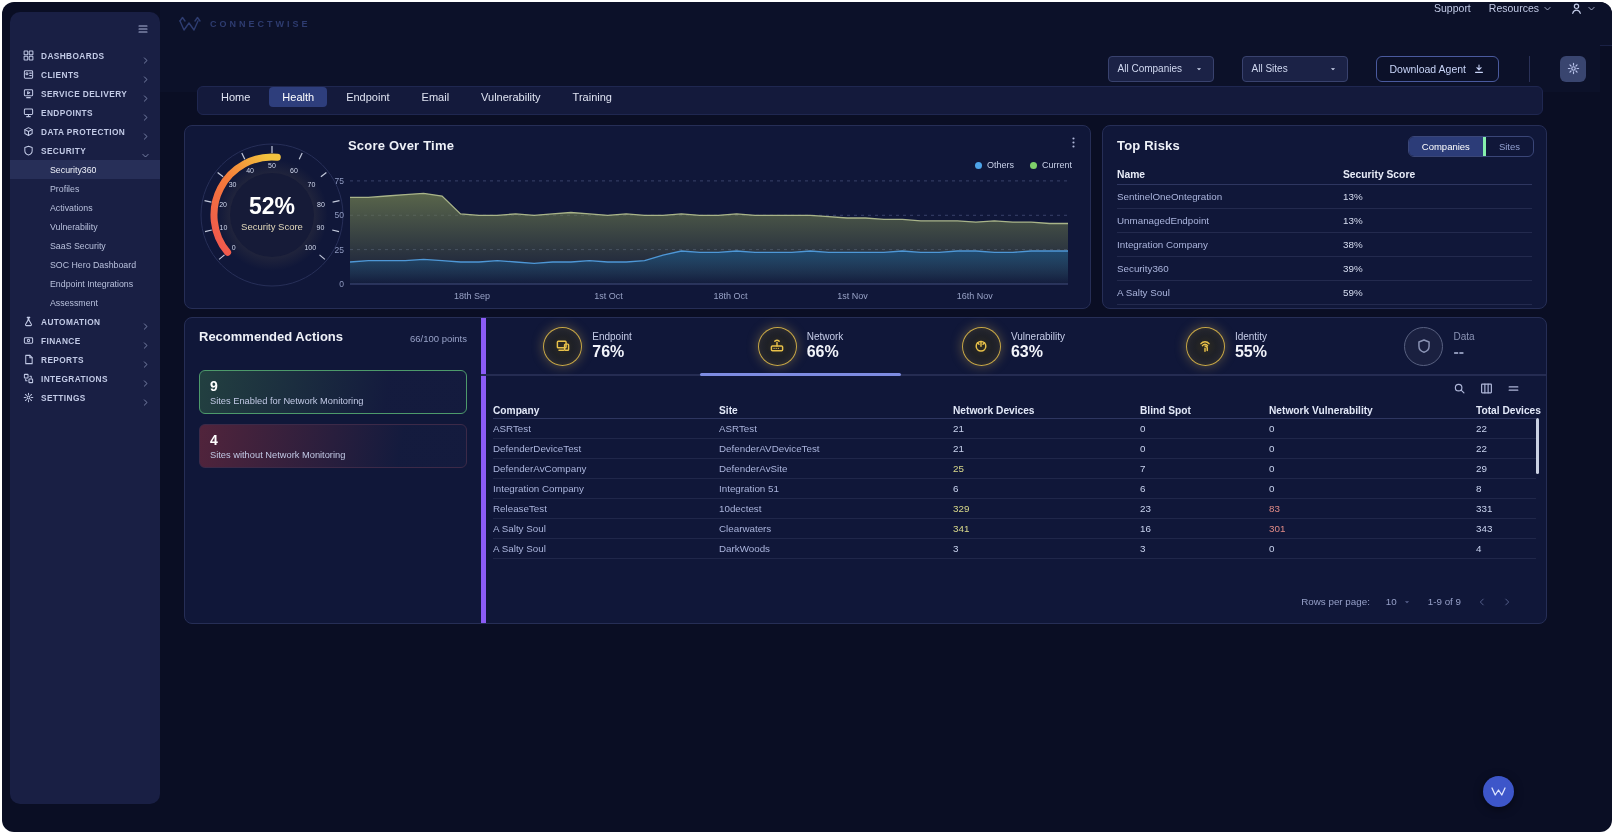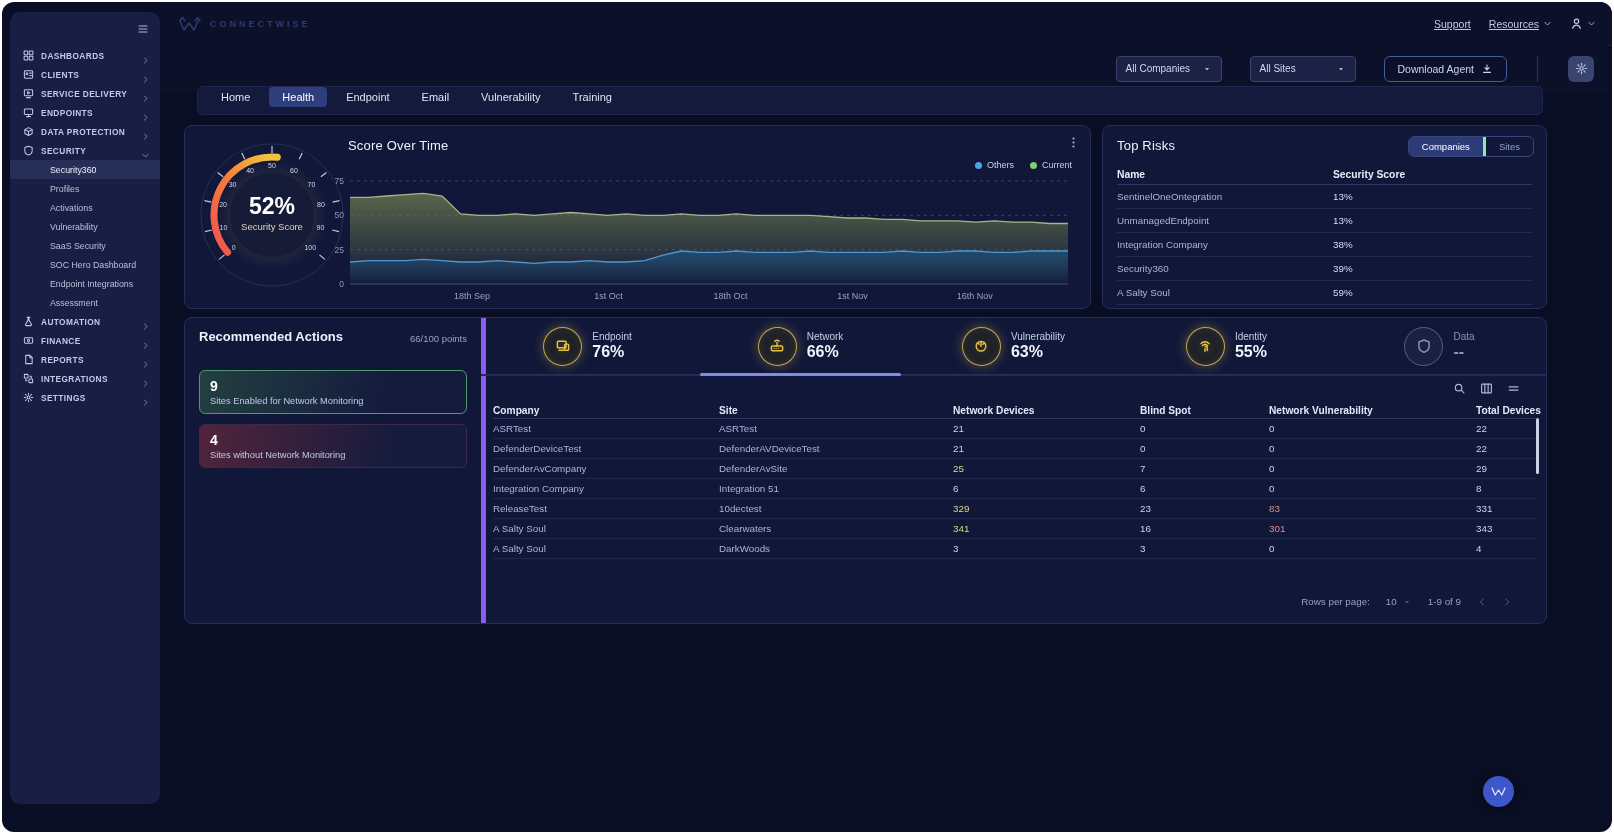--- a/index.html
+++ b/index.html
@@ -4,25 +4,25 @@
 <style>
   html,body{margin:0;padding:0;width:1614px;height:834px;background:#fff;overflow:hidden;
     font-family:"Liberation Sans", sans-serif;}
   .screen{position:absolute;left:2px;top:2px;width:1610px;height:830px;background:#0a0e24;
     border-radius:12px;overflow:hidden;}
   
   .topbar{position:absolute;left:158px;top:0;right:0;height:43px;background:#0c1129;
     border-bottom:1px solid #1a2145;display:flex;align-items:center;}
   .brand{display:flex;align-items:center;gap:8px;margin-left:18px;color:#2e3c70;}
   .brand-word{font-size:9px;font-weight:bold;letter-spacing:3px;color:#2e3c70;}
-  .top-right{position:absolute;right:16px;top:0;height:100%;display:flex;align-items:center;gap:18px;
-    color:#c2cae6;font-size:10.5px;text-decoration:underline;}
+  .top-right{position:absolute;right:16px;top:0;height:100%;display:flex;align-items:flex-start;gap:18px;
+    color:#c2cae6;font-size:10.5px;}
   .top-link{display:flex;align-items:center;gap:4px;cursor:default;}
   
-  .filterbar{position:absolute;left:158px;right:4px;top:43px;height:47px;background:#0c1129;
+  .filterbar{position:absolute;left:158px;right:12px;top:43px;height:47px;background:#0c1129;
     display:flex;justify-content:flex-end;align-items:center;gap:28px;padding-right:14px;box-sizing:border-box;}
   .select{width:106px;height:26px;background:#1b2246;border:1px solid #39426e;border-radius:4px;
     display:flex;align-items:center;justify-content:space-between;padding:0 9px;box-sizing:border-box;
     color:#d0d8f0;font-size:10px;}
   .btn-outline{height:26px;border:1px solid #4a5a9e;border-radius:6px;color:#c8d4f8;font-size:10.5px;
     display:flex;align-items:center;gap:7px;padding:0 13px;background:transparent;}
   .vdiv{width:1px;height:26px;background:#2a3158;margin:0 2px;}
   .btn-square{width:26px;height:26px;border-radius:6px;background:#39456f;color:#b8c2ea;
     display:flex;align-items:center;justify-content:center;}
   
@@ -39,37 +39,37 @@
   
   .tabstrip{position:absolute;left:195px;top:84px;right:69px;height:29px;background:#141a3c;
     border:1px solid #1f2750;border-radius:6px;display:flex;align-items:flex-start;padding:0 10px;gap:6px;box-sizing:border-box;}
   .tab{padding:4px 13px;font-size:11px;color:#dfe3f2;border-radius:4px;}
   .tab.active{background:#2e3e7c;color:#fff;}
   
   .card{position:absolute;background:#101739;border:1px solid #262e56;border-radius:8px;box-sizing:border-box;}
   .score-card{left:182px;top:123px;width:907px;height:184px;}
   .risks-card{left:1100px;top:123px;width:445px;height:184px;}
   .bottom-card{left:182px;top:315px;width:1363px;height:307px;}
-  .card-title{position:absolute;font-size:13px;color:#eef1f8;font-weight:normal;letter-spacing:.2px;}
+  .card-title{position:absolute;font-size:13px;color:#eef1f8;font-weight:bold;letter-spacing:.2px;}
   
   #gauge-mount{position:absolute;left:12px;top:14px;width:150px;height:150px;}
   #chart-mount{position:absolute;left:145px;top:42px;width:748px;height:140px;}
   .legend{position:absolute;right:18px;top:34px;display:flex;gap:16px;align-items:center;}
   .leg{display:flex;align-items:center;gap:5px;font-size:9px;color:#c8d0e8;}
   .leg-dot{width:7px;height:7px;border-radius:50%;}
   .icon-btn{color:#aeb6d8;display:inline-flex;}
   .kebab-pos{position:absolute;right:10px;top:10px;}
   
   .toggle{position:absolute;right:12px;top:10px;display:flex;border:1px solid #3a4678;border-radius:6px;overflow:hidden;}
   .tg{padding:4px 13px;font-size:9.5px;color:#92a0d0;}
   .tg.active{background:#2c3c78;color:#fff;}
   .tg + .tg{border-left:3px solid #86efac;}
   .risk-table{position:absolute;left:14px;right:14px;top:38px;}
   .risk-row{display:grid;grid-template-columns:216px 1fr;align-items:center;height:23px;
-    border-bottom:1px solid #232a4e;font-size:9.8px;color:#aab4dc;}
+    border-bottom:1px solid #232a4e;font-size:9.8px;color:#aab4dc;gap:10px;}
   .risk-row.head{height:20px;font-size:10.3px;font-weight:bold;color:#e8ecf8;border-bottom:1px solid #2e3660;}
   .risk-score{color:#d8dff2;}
   
   .rec-panel{position:absolute;left:0;top:0;width:296px;height:100%;border-right:5px solid #8b5cf6;}
   .rec-title{position:absolute;left:14px;top:11px;font-size:13px;color:#eef1f8;font-weight:bold;}
   .rec-points{position:absolute;right:14px;top:15px;font-size:9.5px;color:#98a2c8;}
   .rec-cards{position:absolute;left:14px;right:14px;top:52px;display:flex;flex-direction:column;gap:10px;}
   .act-card{border-radius:6px;padding:7px 10px;}
   .act-card.positive{border:1px solid #4d9a6b;background:linear-gradient(100deg, rgba(46,94,66,.55), rgba(19,26,60,.15) 70%), #141b3e;}
   .act-card.negative{border:1px solid #3c2a48;background:linear-gradient(100deg, rgba(122,42,58,.6), rgba(19,26,60,.15) 75%), #141b3e;}

